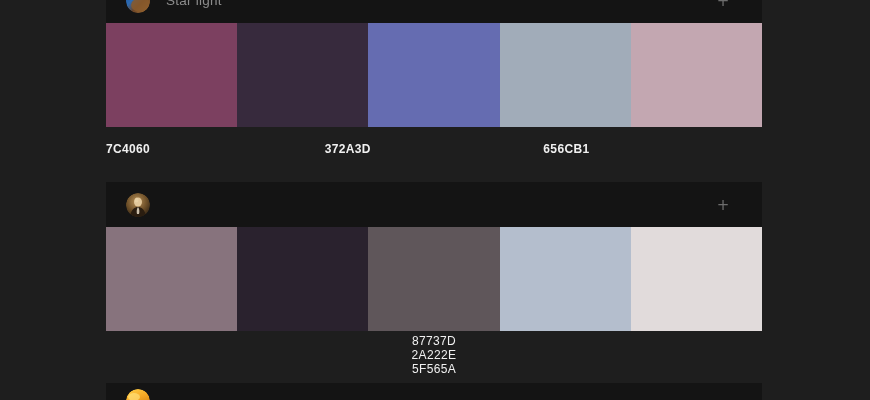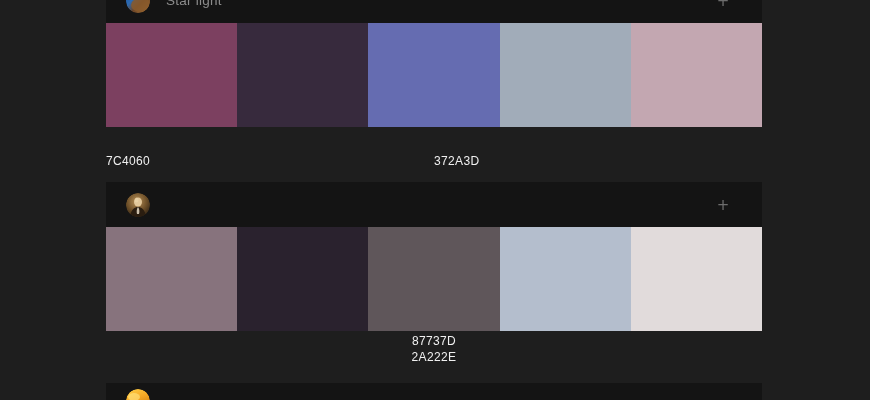--- a/index.html
+++ b/index.html
@@ -143,23 +143,24 @@
       <div class="add-btn">+</div>
     </div>
     <div class="swatch-strip">
       <div class="swatch" style="background:#7C4060"></div>
       <div class="swatch" style="background:#372A3D"></div>
       <div class="swatch" style="background:#656CB1"></div>
       <div class="swatch" style="background:#A1ACB9"></div>
       <div class="swatch" style="background:#C3A7B1"></div>
     </div>
   </div>
-  <div class="hex-row" style="position:absolute;left:106px;top:145px;">
+  <div class="hex-row" style="position:absolute;left:106px;top:133px;font-weight:bold;">
     <div class="hex-label">7C4060</div>
     <div class="hex-label">372A3D</div>
+    <div class="hex-label">656CB1</div>
   </div>
 
   <div class="palette-card" style="top:182px;">
     <div class="card-header">
       <div class="avatar">
         <svg viewBox="0 0 24 24" aria-hidden="true">
           <defs>
             <clipPath id="clipB">
                 <circle cx="12" cy="12" r="12"></circle>
               </clipPath>
@@ -184,20 +185,21 @@
       <div class="swatch" style="background:#87737D"></div>
       <div class="swatch" style="background:#2A222E"></div>
       <div class="swatch" style="background:#5F565A"></div>
       <div class="swatch" style="background:#B4BECD"></div>
       <div class="swatch" style="background:#E1DBDB"></div>
     </div>
   </div>
   <div class="hex-row" style="position:absolute;left:106px;top:334px;flex-direction:column;">
     <div class="hex-label">87737D</div>
     <div class="hex-label">2A222E</div>
+    <div class="hex-label">5F565A</div>
   </div>
 
   <div class="partial-card">
     <div class="avatar">
       <svg viewBox="0 0 24 24" aria-hidden="true">
         <defs>
           <clipPath id="clipC">
               <circle cx="12" cy="12" r="12"></circle>
             </clipPath>
           <linearGradient id="gC" x1="0" y1="0" x2="0.4" y2="1">

